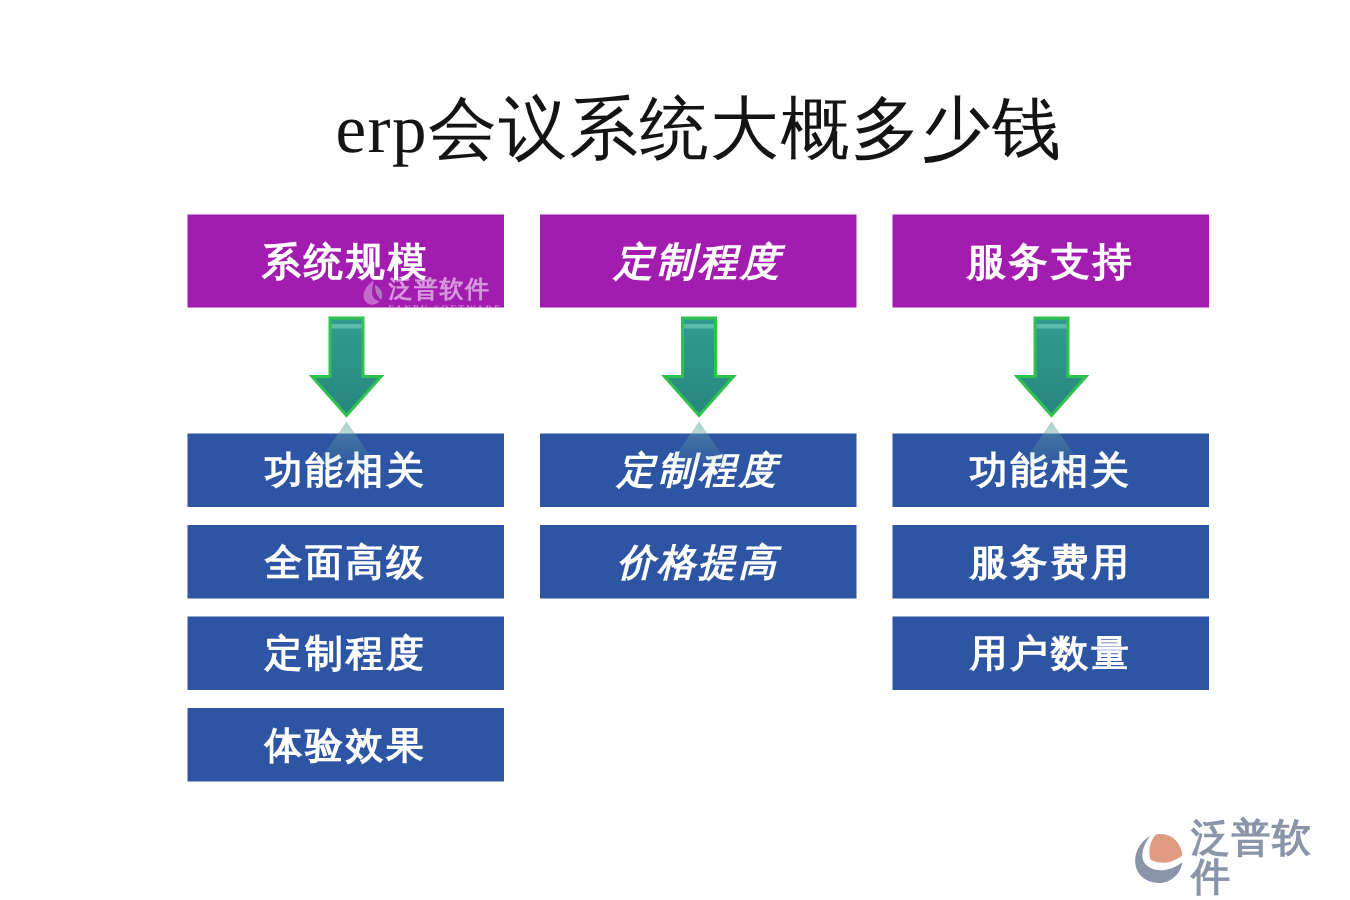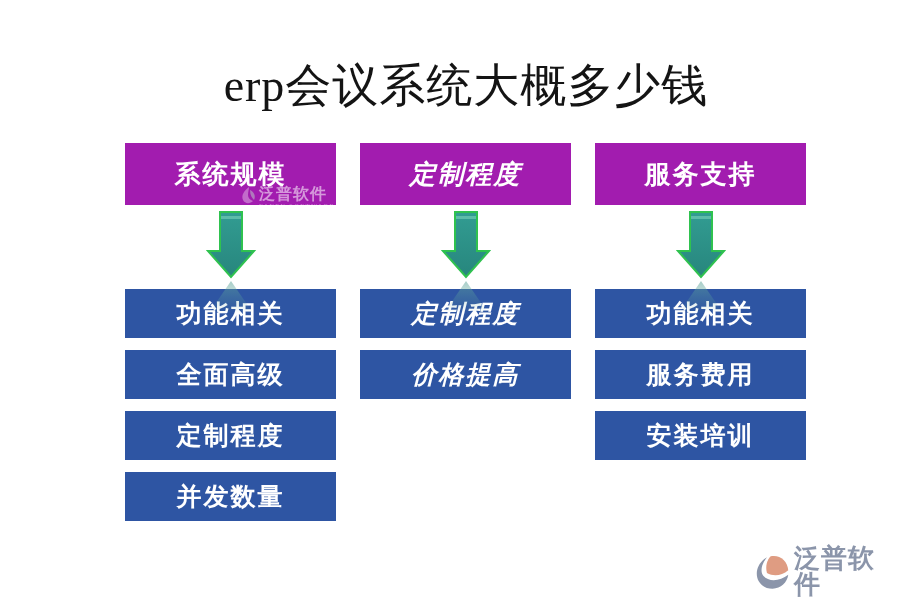--- a/index.html
+++ b/index.html
@@ -81,21 +81,21 @@
     <div class="factor-box">
         <span>功能相关</span>
       </div>
     <div class="factor-box">
         <span>全面高级</span>
       </div>
     <div class="factor-box">
         <span>定制程度</span>
       </div>
     <div class="factor-box">
-        <span>并发数量</span>
+        <span>体验效果</span>
       </div>
   </div>
 
   <div class="column col-1">
     <div class="header-box">
       <span>定制程度</span>
     </div>
     <div class="arrow-zone">
       <svg viewBox="0 0 60 116">
         <defs>
@@ -142,21 +142,21 @@
         <polygon points="30,76 52,108 8,108" fill="url(#rgrad2)"></polygon>
       </svg>
     </div>
     <div class="factor-box">
         <span>功能相关</span>
       </div>
     <div class="factor-box">
         <span>服务费用</span>
       </div>
     <div class="factor-box">
-        <span>安装培训</span>
+        <span>用户数量</span>
       </div>
   </div>
 
   <div class="footer-logo">
     <div class="logo-row">
       <svg width="40" height="40" viewBox="0 0 40 40">
         <path d="M14 4 C7 8 3 15 3 22 C3 32 11 38 20 38 C29 38 36 31 37 23 C28 30 16 31 10 24 C6 19 9 10 14 4 Z" fill="#8b95aa"></path>
         <path d="M18 3 C28 1 36 8 37 18 C30 24 21 25 14 21 C12 14 14 7 18 3 Z" fill="#df9c82"></path>
       </svg>
       <span class="logo-brand">泛普软件</span>

